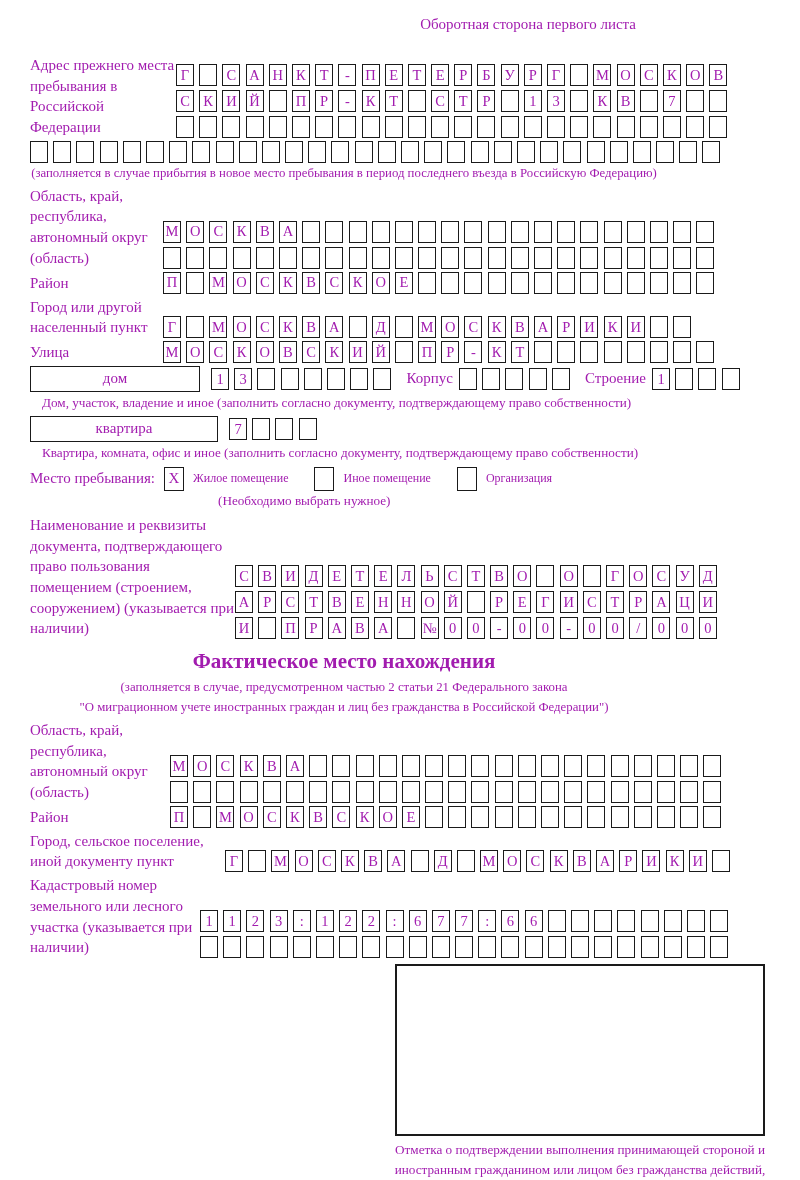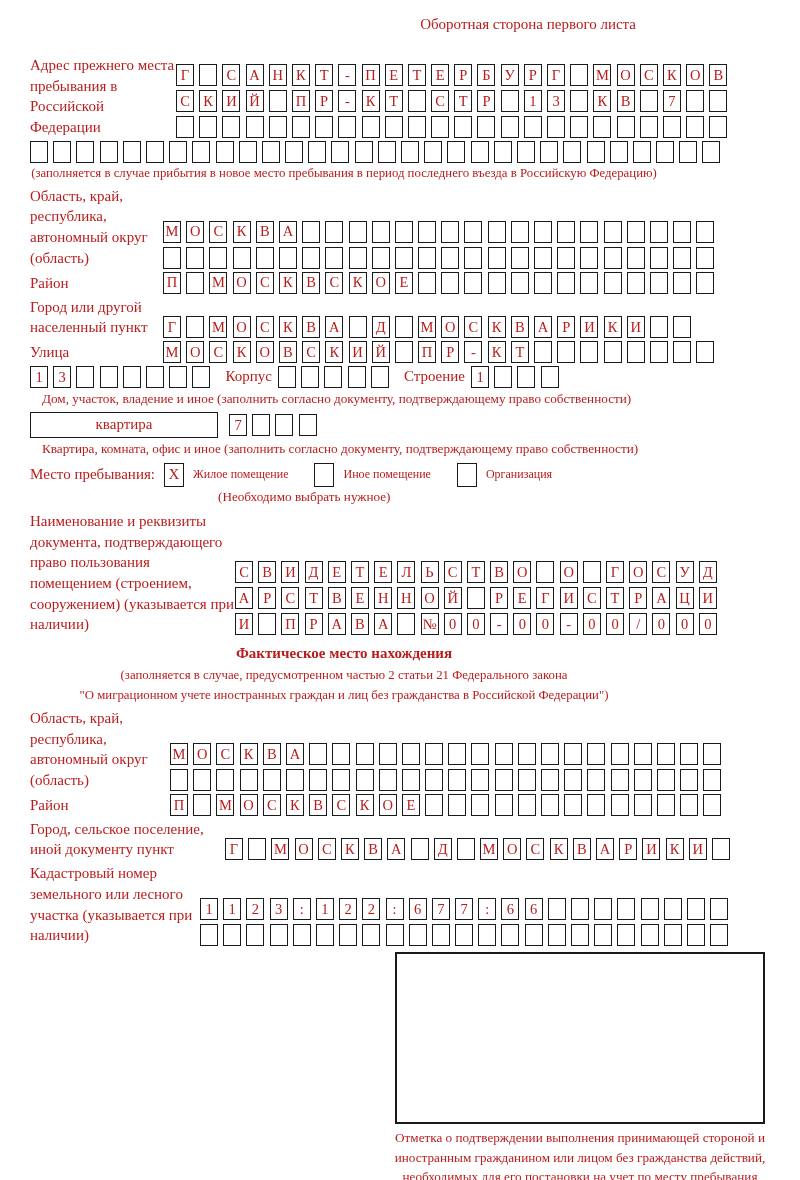--- a/index.html
+++ b/index.html
@@ -1,19 +1,19 @@
 <!DOCTYPE html>
 <html><head>
 <meta charset="utf-8">
 <style>
   html,body{margin:0;padding:0;background:#fff;}
   .page{
     width:688px;height:1180px;box-sizing:border-box;
     padding:10px 30px 0 30px;position:relative;
-    font-family:"Liberation Serif","DejaVu Serif",serif;color:#b91c1c;background:#fff;
+    font-family:"Liberation Serif","DejaVu Serif",serif;color:#a21caf;background:#fff;
   }
   .header-note{text-align:right;font-size:15px;padding-right:22px;margin:6px 0 22px 0;}
   .field{display:flex;align-items:flex-end;margin-bottom:3px;}
   .flabel{font-size:15px;line-height:1.38;}
   .w146{flex:0 0 146px;}
   .w133{flex:0 0 133px;}
   .w140{flex:0 0 140px;}
   .w170{flex:0 0 170px;}
   .w195{flex:0 0 195px;}
   .w205{flex:0 0 205px;}
@@ -41,21 +41,21 @@
   .inline-label{font-size:15px;margin:0 6px 0 10px;white-space:nowrap;}
   .checkbox{
     width:20px;height:24px;box-sizing:border-box;border:1.7px solid #1a1a1a;
     display:inline-flex;align-items:center;justify-content:center;
     font-size:15px;background:#fff;flex:0 0 auto;
   }
   .stay-row{display:flex;align-items:center;margin:6px 0 2px 0;}
   .stay-row .opt-label{font-size:12px;margin:0 26px 0 9px;}
   .stay-row .lead{font-size:15px;margin-right:9px;}
   .hint{font-size:13.2px;margin:2px 0 6px 188px;}
-  .sub-title{font-size:15px;font-weight:bold;text-align:center;margin:10px 0 6px 0;}
+  .sub-title{font-size:21px;font-weight:bold;text-align:center;margin:10px 0 6px 0;}
   .stamp-box{
     width:370px;height:172px;box-sizing:border-box;border:2px solid #1a1a1a;
     margin:6px 0 4px 365px;background:#fff;
   }
   .stamp-caption{
     width:400px;margin-left:350px;font-size:13.2px;text-align:center;line-height:1.5;
   }
 </style>
 </head>
 <body>
@@ -325,20 +325,21 @@
         <span class="cell"></span>
         <span class="cell"></span>
         <span class="cell"></span>
         <span class="cell"></span>
         <span class="cell"></span>
         <span class="cell"></span>
       </div>
   </div>
 
   <div class="inline-row">
+    <span class="named-box nb-dom">дом</span>
     <span class="cellrow">
         <span class="cell">1</span>
         <span class="cell">3</span>
         <span class="cell"></span>
         <span class="cell"></span>
         <span class="cell"></span>
         <span class="cell"></span>
         <span class="cell"></span>
         <span class="cell"></span>
       </span>

